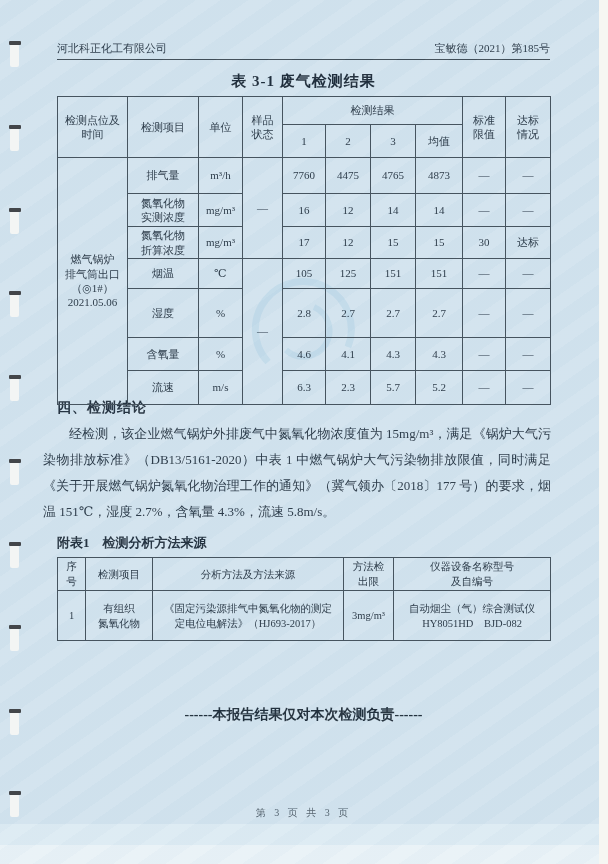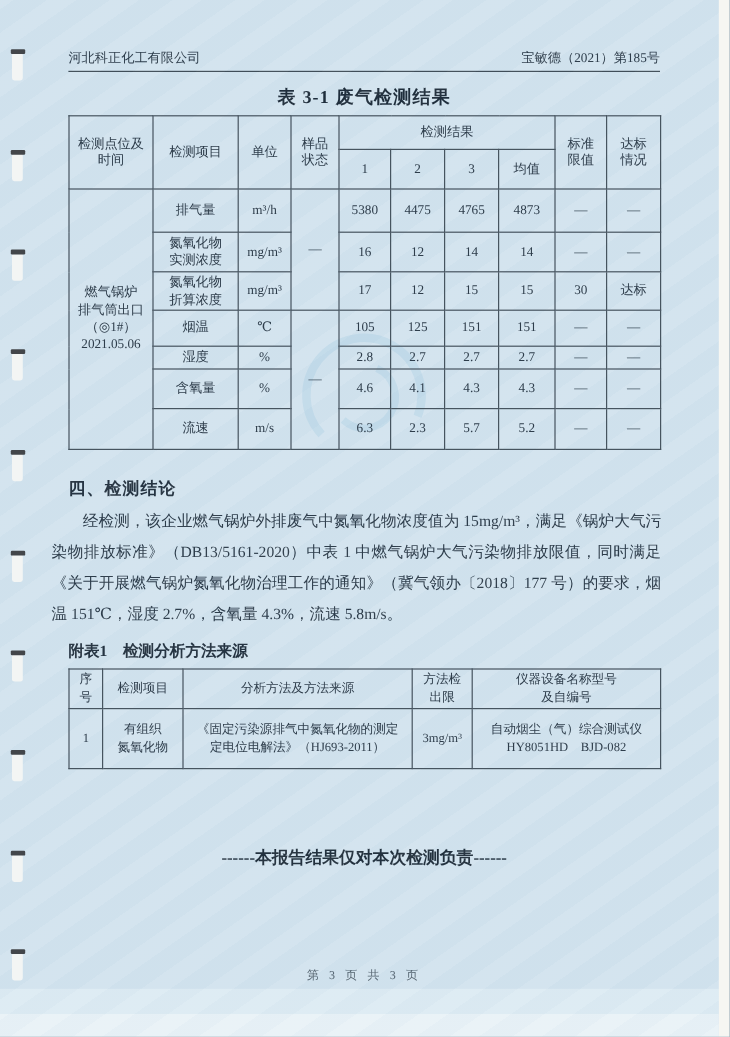--- a/index.html
+++ b/index.html
@@ -46,21 +46,21 @@
   table { border-collapse:collapse; table-layout:fixed; background:transparent; }
   .t1 { position:absolute; left:57px; top:96px; width:493px; z-index:2; }
   .t1 th, .t1 td {
     border:1px solid #46545f; text-align:center; vertical-align:middle;
     font-size:11px; font-weight:normal; color:#2e3d4b; padding:1px 2px;
     white-space:pre-line; line-height:1.3;
   }
   .t1 thead th { font-size:11px; }
   .row-h1 { height:28px;margin-left:40px; } .row-h2 { height:33px; }
   .r-paiqi { height:36px; } .r-shice { height:33px; } .r-zhesuan { height:32px; }
-  .r-yanwen { height:30px; } .r-shidu { height:19px; } .r-hanyang { height:33px; } .r-liusu { height:34px; }
+  .r-yanwen { height:30px; } .r-shidu { height:49px; } .r-hanyang { height:33px; } .r-liusu { height:34px; }
 
   .section-title {
     position:absolute; left:57px; top:399px;
     font-weight:bold; font-size:14px; color:#22303e; letter-spacing:1px;
   }
   .conclusion {
     position:absolute; left:43px; top:421px; width:508px;
     font-size:13px; line-height:26px; text-align:justify; text-indent:2em;
     color:#2a3947;
   }
@@ -160,21 +160,21 @@
     </thead>
     <tbody>
       <tr class="r-paiqi">
         <td rowspan="7">燃气锅炉
 排气筒出口
 （◎1#）
 2021.05.06</td>
         <td>排气量</td>
         <td>m³/h</td>
         <td rowspan="3">—</td>
-        <td>5380</td>
+        <td>7760</td>
         <td>4475</td>
         <td>4765</td>
         <td>4873</td>
         <td>—</td>
         <td>—</td>
       </tr>
       <tr class="r-shice">
         <td>氮氧化物
 实测浓度</td>
         <td>mg/m³</td>
@@ -264,21 +264,21 @@
         <th>仪器设备名称型号
 及自编号</th>
       </tr>
     </thead>
     <tbody>
       <tr>
         <td>1</td>
         <td>有组织
 氮氧化物</td>
         <td>《固定污染源排气中氮氧化物的测定
-定电位电解法》（HJ693-2011）</td>
+定电位电解法》（HJ693-2017）</td>
         <td>3mg/m³</td>
         <td>自动烟尘（气）综合测试仪
 HY8051HD　BJD-082</td>
       </tr>
     </tbody>
   </table>
 
   <div class="footer-statement">------本报告结果仅对本次检测负责------</div>
   <div class="page-info">第 3 页 共 3 页</div>
 

